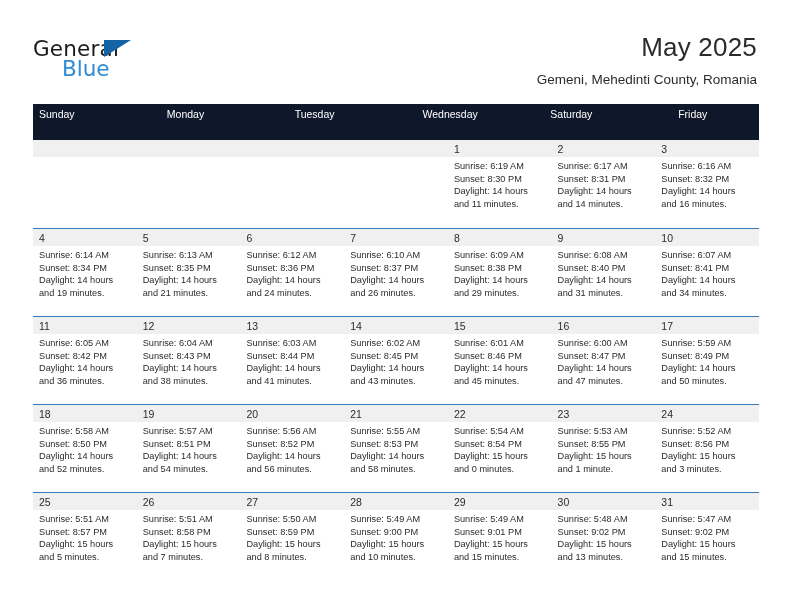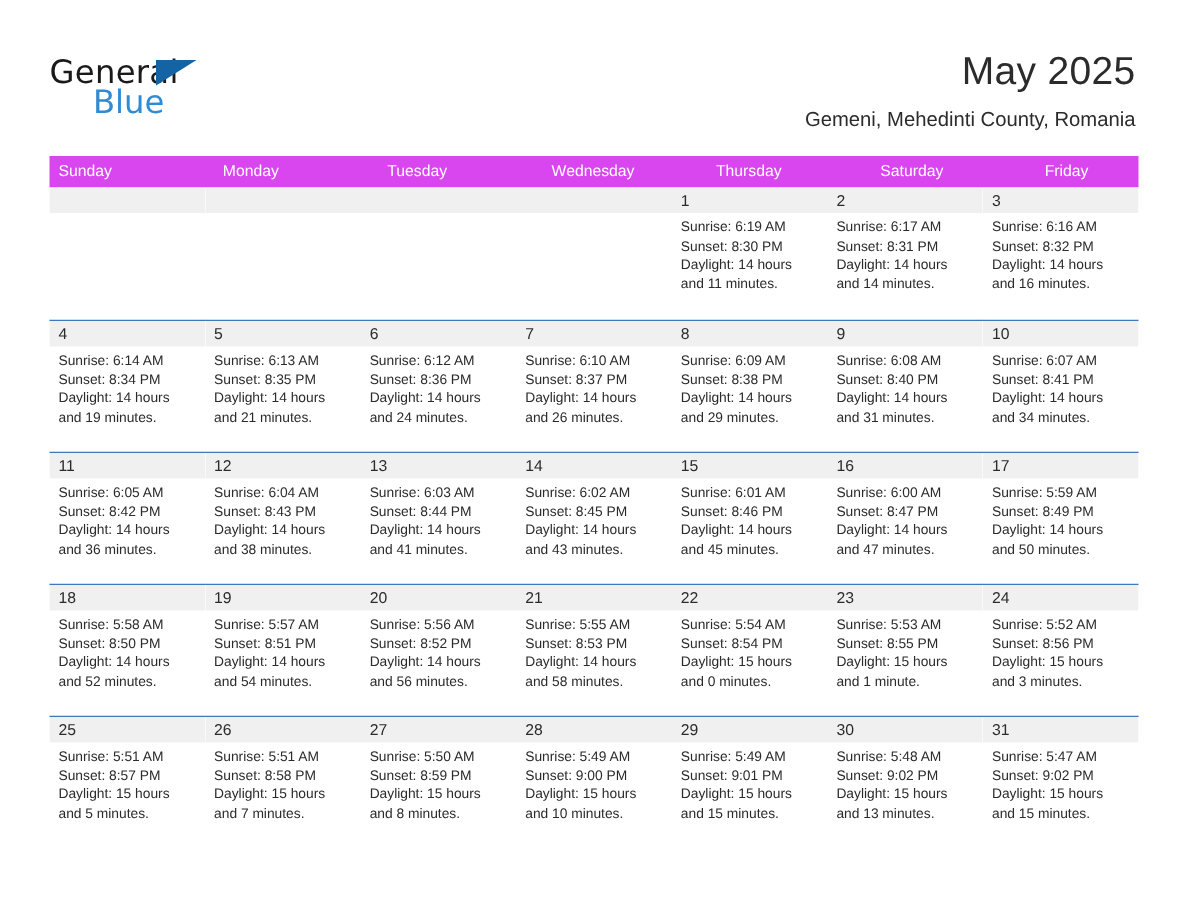--- a/index.html
+++ b/index.html
@@ -87,22 +87,22 @@
 
   
   .calendar {
     position: absolute;
     left: 33px;
     top: 104px;
     width: 726px;
   }
   .weekdays {
     display: flex;
-    background: #d946ef;
-    height: 21px;
+    background: #0f172a;
+    height: 36px;
     gap: 41px;
   }
   .weekday {
     flex: 1 1 0;
     color: #ffffff;
     font-size: 10.5px;
     line-height: 21px;
     padding-left: 6px;
     box-sizing: border-box;
     white-space: nowrap;
@@ -168,21 +168,20 @@
 
   </div>
 
   <div class="calendar">
 
     <div class="weekdays">
       <div class="weekday">Sunday</div>
       <div class="weekday">Monday</div>
       <div class="weekday">Tuesday</div>
       <div class="weekday">Wednesday</div>
-      <div class="weekday">Thursday</div>
       <div class="weekday">Saturday</div>
       <div class="weekday">Friday</div>
     </div>
 
     <div class="week first">
       <div class="day empty">
         <div class="daynum"></div>
         <div class="dayinfo">
           <div></div>
           <div></div>

